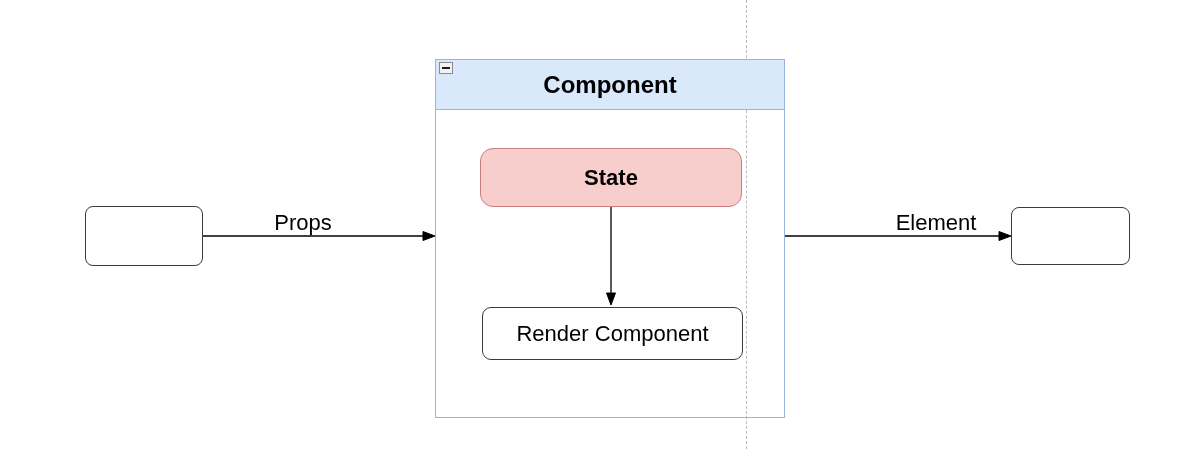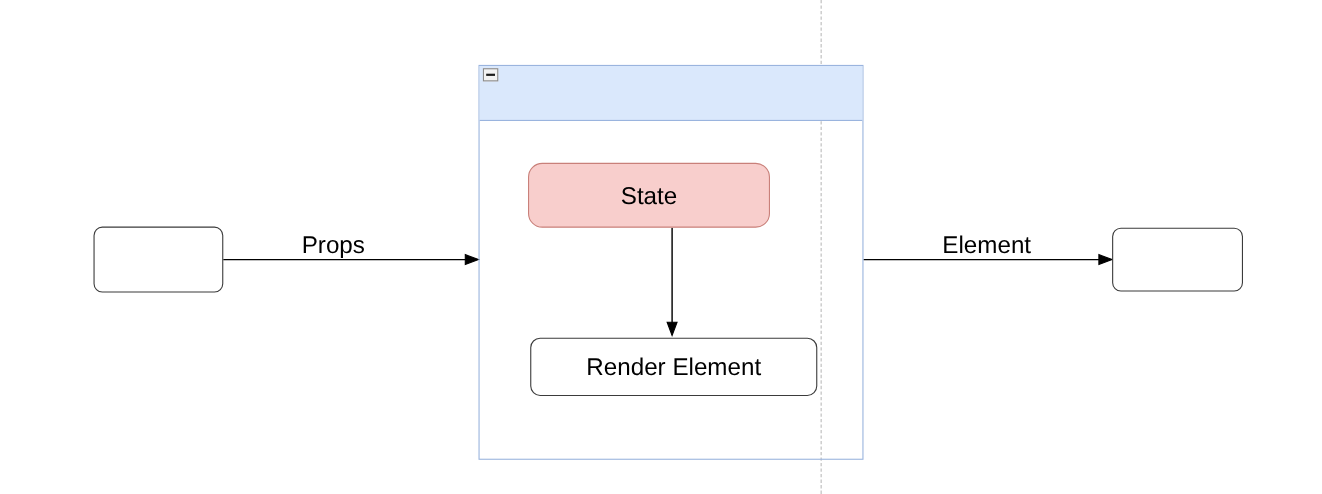--- a/index.html
+++ b/index.html
@@ -86,40 +86,41 @@
   }
   .node-input{
     left:85px; top:206px; width:118px; height:60px;
     border:1px solid var(--box-border); border-radius:8px;
   }
   .node-output{
     left:1011px; top:207px; width:119px; height:58px;
     border:1px solid var(--box-border); border-radius:8px;
   }
   .node-state{
-    left:480px; top:148px; width:220px; height:59px;
+    left:480px; top:148px; width:262px; height:59px;
     background:var(--state-fill);
     border:1px solid var(--state-border);
     border-radius:13px;
+    font-weight:bold;
   }
   .node-render{
     left:482px; top:307px; width:261px; height:53px;
     border:1px solid var(--box-border); border-radius:9px;
   }
   
   .edge-label{
     position:absolute;
     z-index:3;
     font-size:22px; color:var(--text);
     white-space:nowrap;
     transform:translateX(-50%);
     margin-top:10px;
   }
   .label-props{ left:303px; top:200px; }
-  .label-element{ left:897px; top:200px; }
+  .label-element{ left:936px; top:200px; }
 </style>
 </head>
 <body>
 
 <div class="canvas">
 
   <div class="guide-line"></div>
 
   <svg class="edges" viewBox="0 0 1202 449">
 
@@ -140,32 +141,33 @@
   </svg>
 
   <div class="edge-label label-props">Props</div>
   <div class="edge-label label-element">Element</div>
 
   <div class="component">
     <div class="component-header">
       <div class="collapse-btn">
         <div class="minus-bar"></div>
       </div>
+      <span class="component-title">Component</span>
     </div>
   </div>
 
   <div class="node node-input">
     <span></span>
   </div>
 
   <div class="node node-state">
     <span>State</span>
   </div>
 
   <div class="node node-render">
-    <span>Render Element</span>
+    <span>Render Component</span>
   </div>
 
   <div class="node node-output">
     <span></span>
   </div>
 
 </div>
 
 </body></html>

